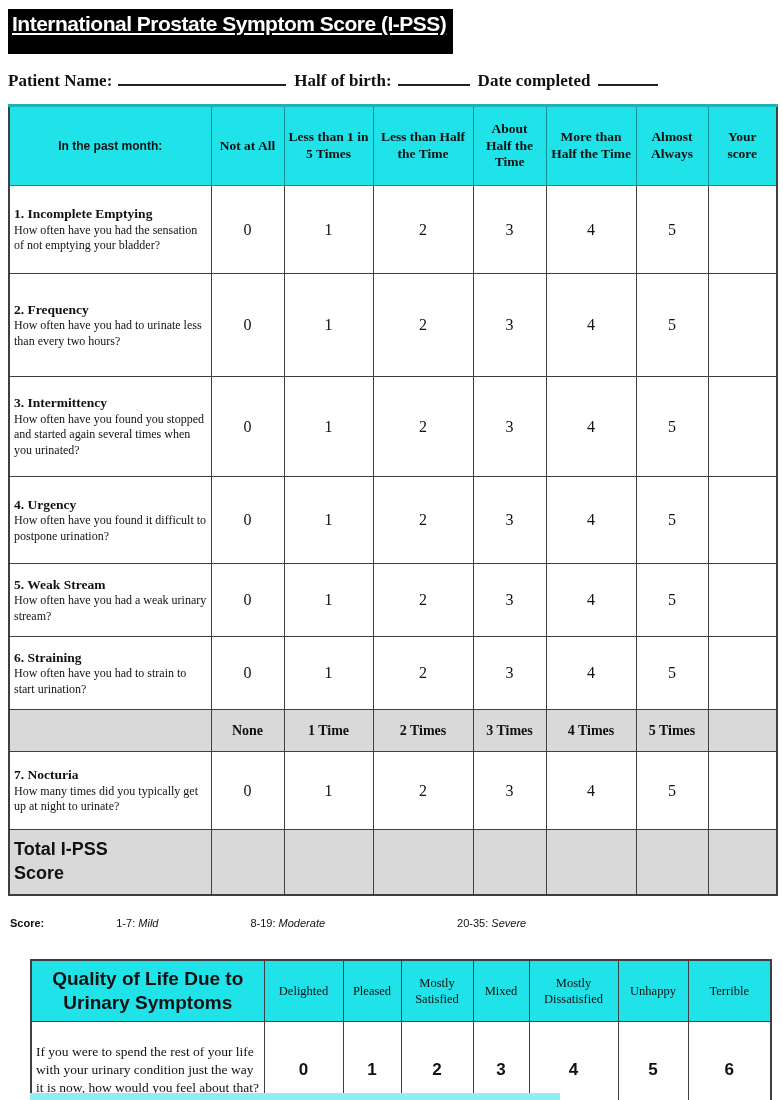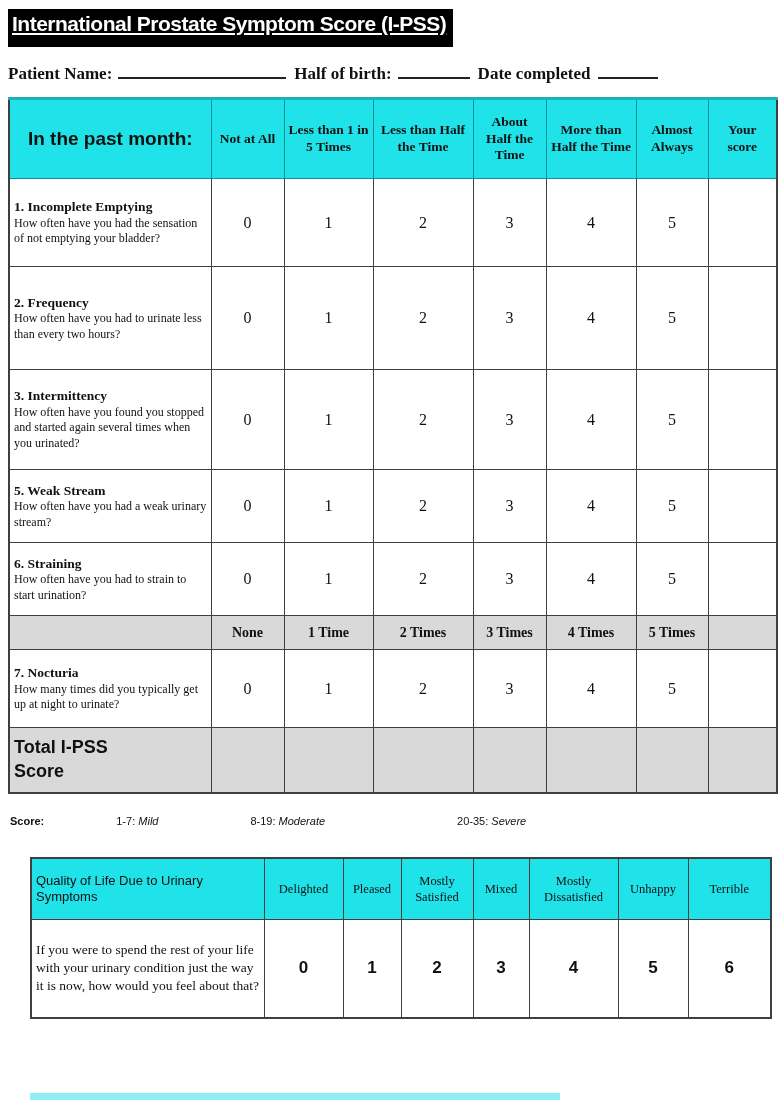--- a/index.html
+++ b/index.html
@@ -4,37 +4,37 @@
 <style>
   html,body{margin:0;padding:0;}
   body{
     width:783px;height:1100px;background:#fff;position:relative;
     font-family:"Liberation Serif", serif; color:#111;
   }
   
   .title-bar{
     display:inline-block;margin:9px 0 0 8px;background:#000;color:#fff;
     font-family:"Liberation Sans", sans-serif;font-weight:bold;
-    font-size:21px;line-height:27px;padding:1px 7px 10px 4px;
+    font-size:21px;line-height:27px;padding:1px 7px 17px 4px;
     text-decoration:underline; letter-spacing:-0.5px;
   }
   
   .patient-row{
     margin:16px 0 0 8px;font-weight:bold;font-size:17px;white-space:nowrap;
   }
   .blank{display:inline-block;border-bottom:2px solid #222;height:14px;vertical-align:baseline;}
   .blank.name{width:168px;margin:0 8px 0 6px;}
   .blank.dob{width:72px;margin:0 8px 0 6px;}
   .blank.done{width:60px;margin:0 0 0 8px;}
   
   table{border-collapse:collapse;table-layout:fixed;}
   .main{width:768px;margin:13px 0 0 8px;border:2px solid #3f3f3f;border-top:3px solid #19b2b8;}
   .main th,.main td{border:1px solid #3f3f3f;padding:2px 4px;overflow:hidden;}
   .main th{background:#20e3ea;border-color:#0f8f96;vertical-align:middle;}
-  .th-month{font-family:"Liberation Sans", sans-serif;font-weight:bold;font-size:19px;text-align:center;}
+  .th-month{font-family:"Liberation Sans", sans-serif;font-weight:bold;font-size:12px;text-align:center;}
   .th-col{font-weight:bold;font-size:13.5px;text-align:center;line-height:1.25;}
   .qcell{vertical-align:middle;padding:3px 6px 3px 7px;}
   .qhead{font-weight:bold;font-size:13.5px;line-height:1.3;}
   .qtext{font-size:12px;line-height:1.3;}
   .num{font-size:16px;text-align:center;vertical-align:middle;}
   .graybg{background:#d9d9d9;}
   .scale{font-weight:bold;font-size:14px;text-align:center;vertical-align:middle;}
   .total-cell{
     font-family:"Liberation Sans", sans-serif;font-weight:bold;font-size:18px;
     line-height:1.3;white-space:pre-line;vertical-align:middle;padding-left:7px;
@@ -47,22 +47,22 @@
   .legend .lab{font-weight:bold;}
   .legend .item{margin-left:72px;}
   .legend .item.i1{margin-left:92px;}
   .legend .item.i2{margin-left:132px;text-align:center;}
   .legend .lvl{font-style:italic;}
   
   .qol{width:740px;margin:30px 0 0 30px;border:2px solid #3f3f3f;}
   .qol th,.qol td{border:1px solid #3f3f3f;padding:2px 4px;overflow:hidden;}
   .qol th{background:#20e3ea;vertical-align:middle;}
   .qol-title{
-    font-family:"Liberation Sans", sans-serif;font-weight:normal;font-size:13px;
-    text-align:left;padding:4px 2px 4px 6px;line-height:1.25;
+    font-family:"Liberation Sans", sans-serif;font-weight:bold;font-size:19px;
+    text-align:center;padding:4px 2px 4px 6px;line-height:1.25;
   }
   .qol-col{font-weight:normal;font-size:12.5px;text-align:center;line-height:1.3;}
   .qol-q{font-size:13.5px;line-height:1.35;vertical-align:middle;padding:4px 4px 4px 7px;}
   .qol-num{
     font-family:"Liberation Sans", sans-serif;font-weight:bold;font-size:17px;
     text-align:center;vertical-align:middle;
   }
   
   .bottom-strip{position:absolute;left:30px;top:1093px;width:530px;height:7px;background:#8feef3;}
 </style>
@@ -135,20 +135,33 @@
     </td>
     <td class="num">0</td>
     <td class="num">1</td>
     <td class="num">2</td>
     <td class="num">3</td>
     <td class="num">4</td>
     <td class="num">5</td>
     <td></td>
   </tr>
 
+  <tr style="height:87px">
+    <td class="qcell">
+      <div class="qhead">4. Urgency</div>
+      <div class="qtext">How often have you found it difficult to postpone urination?</div>
+    </td>
+    <td class="num">0</td>
+    <td class="num">1</td>
+    <td class="num">2</td>
+    <td class="num">3</td>
+    <td class="num">4</td>
+    <td class="num">5</td>
+    <td></td>
+  </tr>
 
   <tr style="height:73px">
     <td class="qcell">
       <div class="qhead">5. Weak Stream</div>
       <div class="qtext">How often have you had a weak urinary  stream?</div>
     </td>
     <td class="num">0</td>
     <td class="num">1</td>
     <td class="num">2</td>
     <td class="num">3</td>
@@ -164,21 +177,21 @@
     </td>
     <td class="num">0</td>
     <td class="num">1</td>
     <td class="num">2</td>
     <td class="num">3</td>
     <td class="num">4</td>
     <td class="num">5</td>
     <td></td>
   </tr>
 
-  <tr style="height:34px">
+  <tr style="height:42px">
     <td class="graybg"></td>
     <td class="graybg scale">None</td>
     <td class="graybg scale">1 Time</td>
     <td class="graybg scale">2 Times</td>
     <td class="graybg scale">3 Times</td>
     <td class="graybg scale">4 Times</td>
     <td class="graybg scale">5 Times</td>
     <td class="graybg"></td>
   </tr>
 

